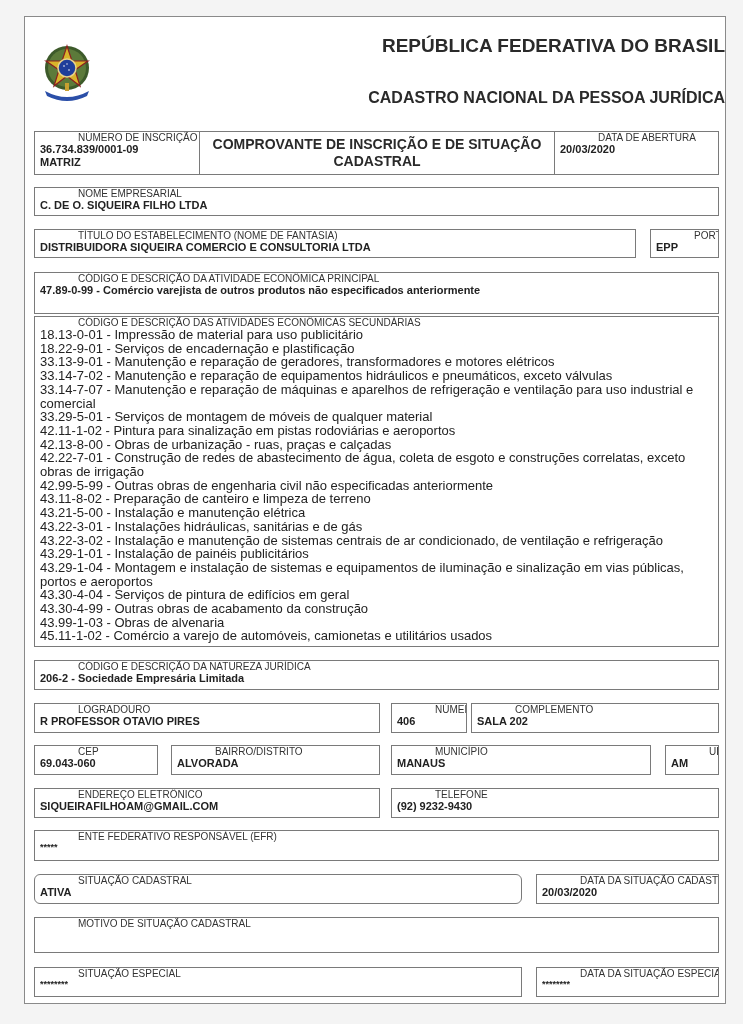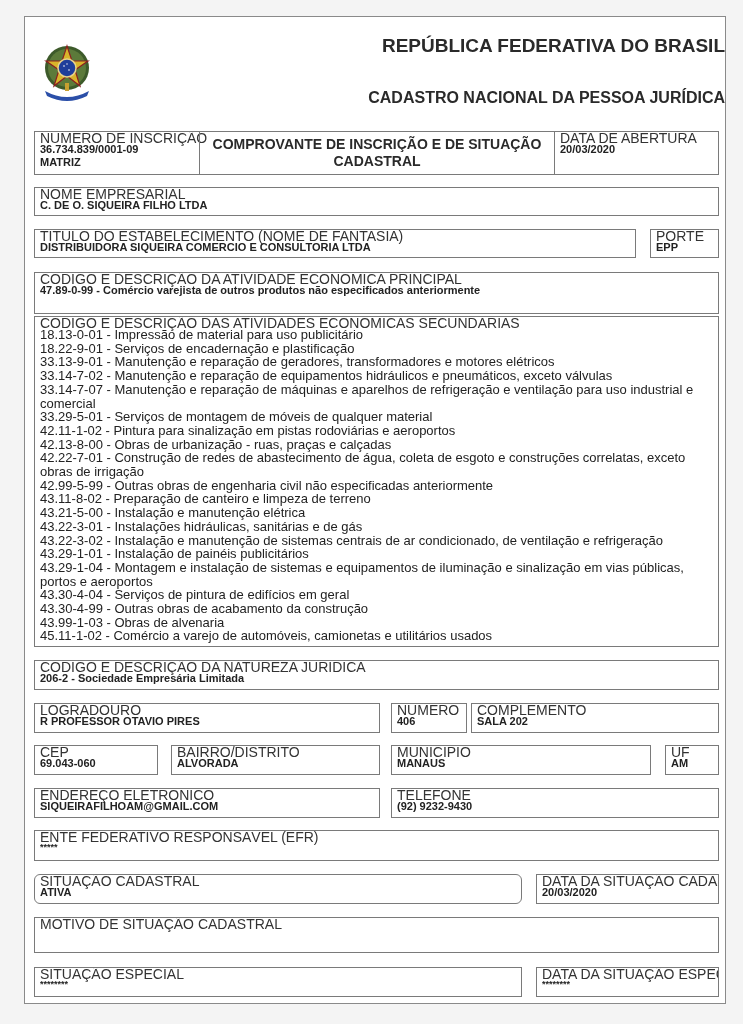--- a/index.html
+++ b/index.html
@@ -8,21 +8,21 @@
     font-family: "Liberation Sans", sans-serif; color:#222;
   }
   .frame {
     position:absolute; left:24px; top:16px; width:702px; height:988px;
     background:#fff; border:1px solid #8a8a8a; box-sizing:border-box;
   }
   .box {
     position:absolute; border:1px solid #7a7a7a; box-sizing:border-box; background:#fff;
     padding:1px 5px 0 5px; overflow:hidden;
   }
-  .lbl { font-size:14px; color:#333; line-height:10px; text-transform:uppercase; white-space:nowrap; }
+  .lbl { font-size:10px; color:#333; line-height:10px; text-transform:uppercase; white-space:nowrap;margin-left:38px; }
   .val { font-size:11px; font-weight:bold; color:#222; line-height:13px; }
   .val.small { font-size:9px; font-weight:bold; line-height:11px; }
   .h1 { position:absolute; left:0; width:100%; text-align:right; font-weight:bold; color:#2a2a2a; }
   .emblem { position:absolute; left:14px; top:26px; width:56px; height:60px; }
   .title-cell {
     position:absolute; border-left:1px solid #7a7a7a; border-right:1px solid #7a7a7a;
     top:-1px; bottom:-1px; box-sizing:border-box; display:flex; align-items:center; justify-content:center;
     text-align:center; font-weight:bold; font-size:14px; line-height:17px; color:#2a2a2a;
   }
   .act { font-size:13px; font-weight:normal; line-height:13.7px; color:#222; }

